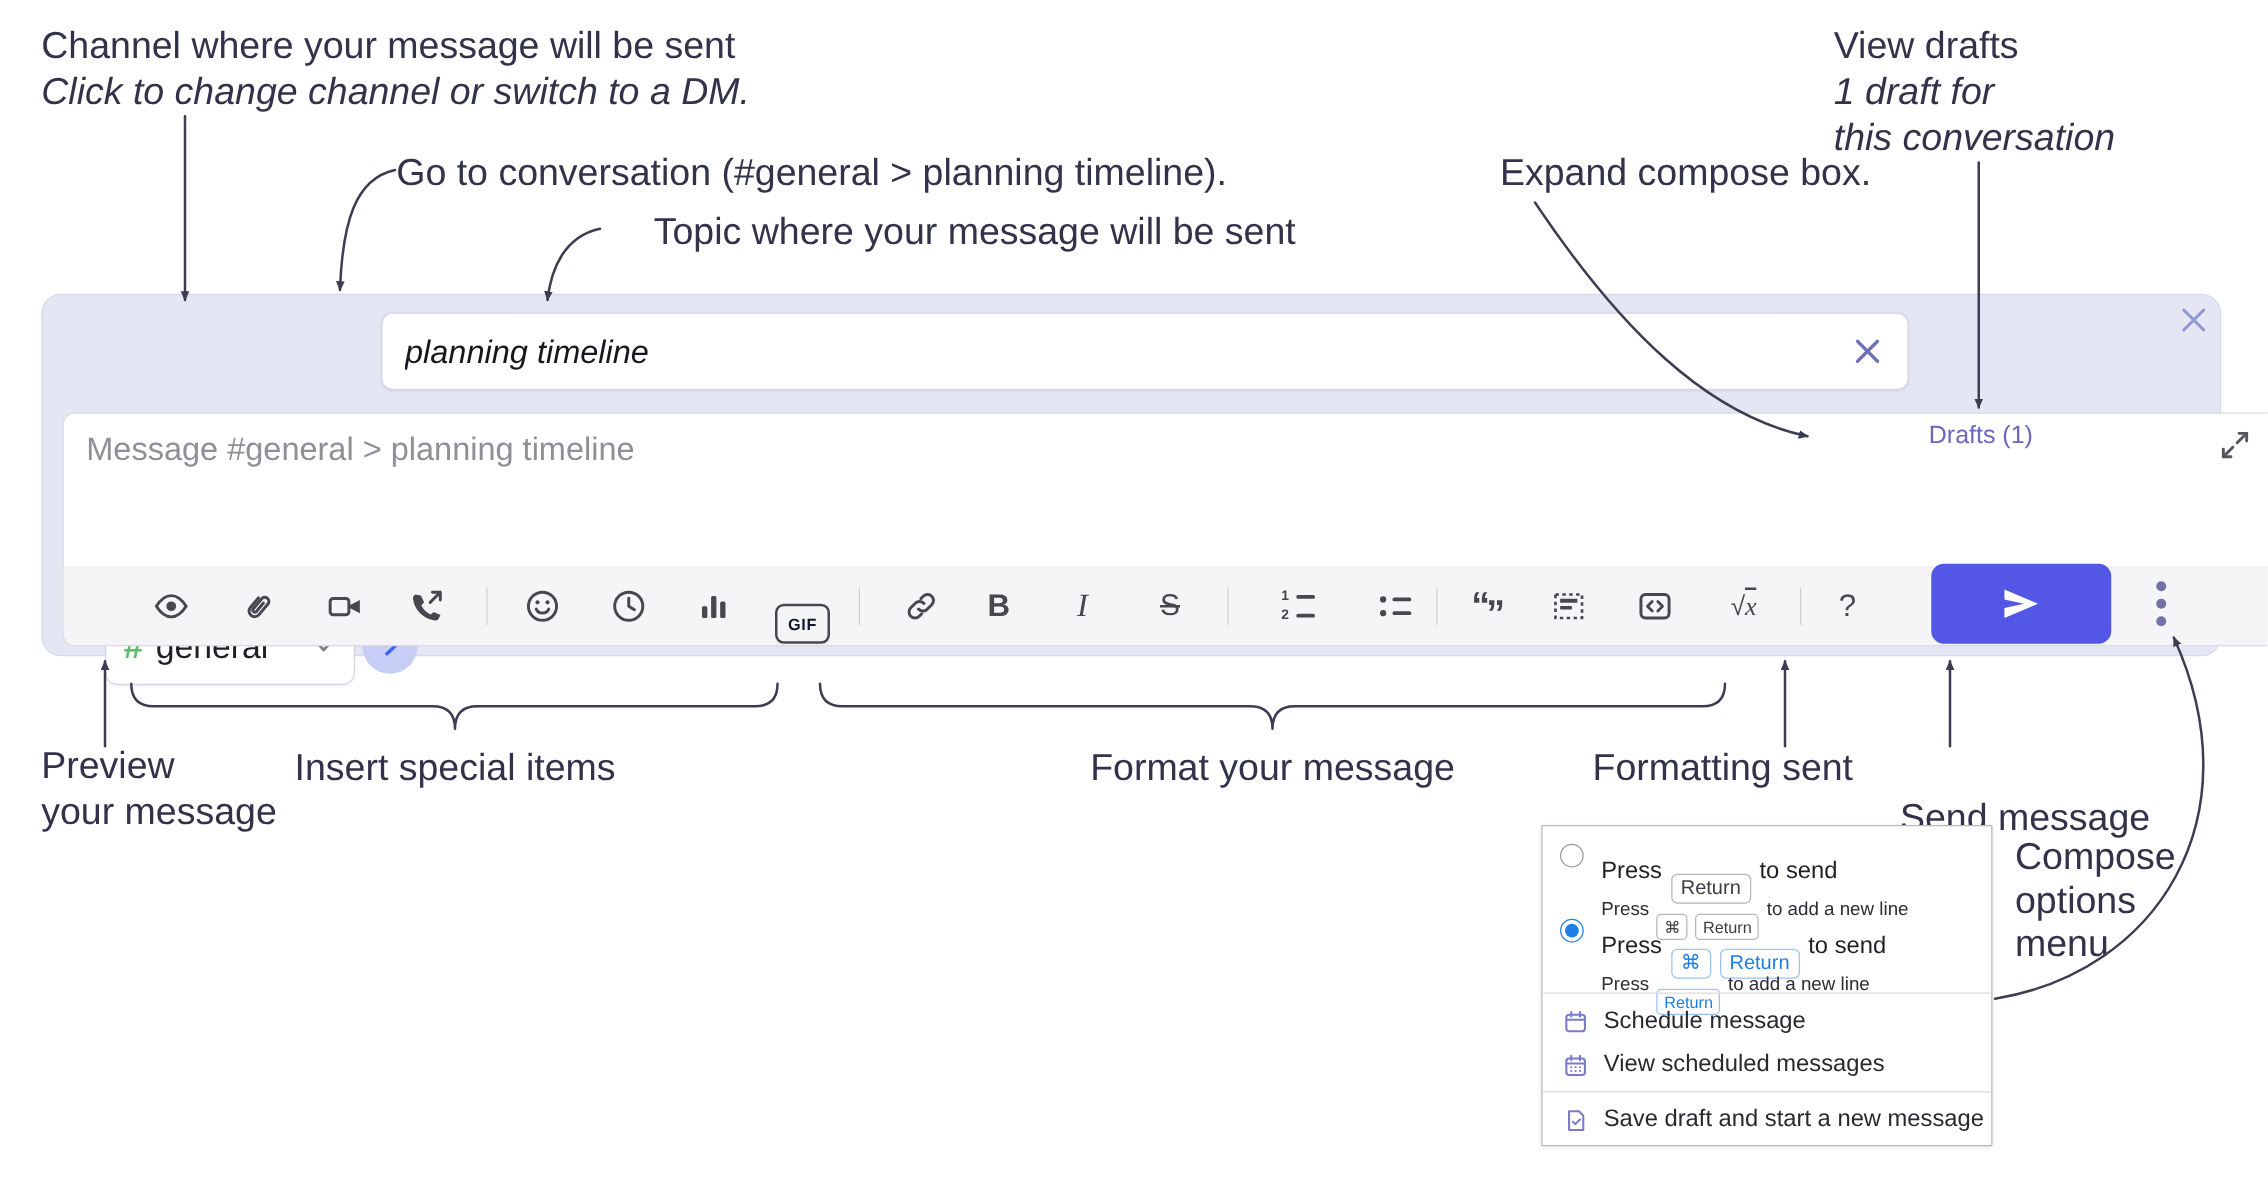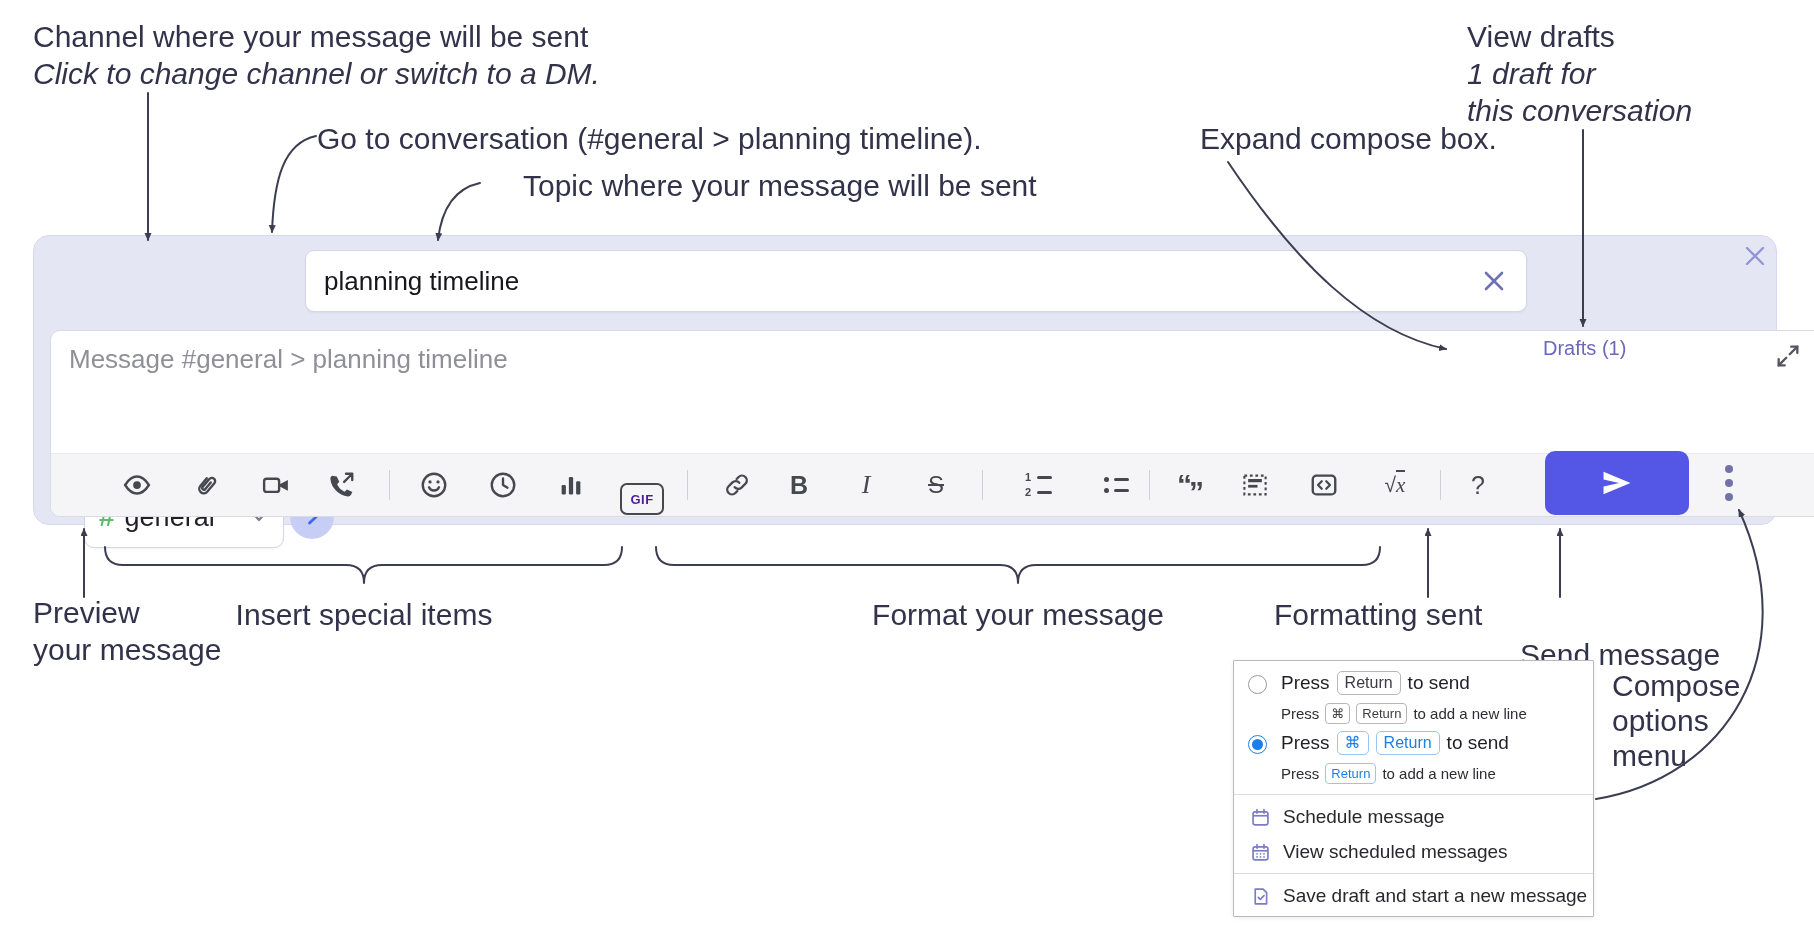--- a/index.html
+++ b/index.html
@@ -1,18 +1,18 @@
 <!DOCTYPE html>
 <html><head>
 <meta charset="utf-8">
 <style>
   html,body{margin:0;padding:0;background:#ffffff;}
   body{width:1814px;height:944px;position:relative;overflow:hidden;
        font-family:"Liberation Sans",sans-serif;color:#32324a;}
-  .abs{position:absolute;}
+  .abs{position:absolute;font-style:italic;}
   
   .ann{position:absolute;font-size:30px;line-height:37px;white-space:nowrap;color:#32324a;}
   .ann b{font-weight:400;}
   .ann .it{font-style:italic;}
   .ctr{transform:translateX(-50%);}
   
   .compose-box{position:absolute;left:33px;top:235px;width:1744px;height:290px;
     background:#e4e6f3;border:1px solid #d6d9ee;border-radius:16px;box-sizing:border-box;}
   .chip{position:absolute;background:#fff;border:1px solid #d3d6e8;box-sizing:border-box;
     box-shadow:0 1px 2px rgba(40,40,90,.06);}
@@ -37,21 +37,21 @@
   .ti{position:absolute;top:13px;width:36px;height:36px;display:flex;align-items:center;
     justify-content:center;color:#474750;cursor:pointer;background:none;border:none;padding:0;}
   .tdiv{position:absolute;top:16px;width:1px;height:30px;background:#cfd0d6;}
   .tb-b{font-weight:700;font-size:25px;color:#474750;}
   .tb-i{font-style:italic;font-family:"Liberation Serif",serif;font-size:26px;color:#474750;}
   .tb-s{font-size:24px;color:#474750;text-decoration:line-through;}
   .tb-q{font-weight:700;font-size:30px;letter-spacing:-3px;color:#474750;line-height:36px;}
   .tb-help{font-size:25px;color:#474750;}
   .gifbadge{border:2.4px solid #474750;border-radius:7px;width:44px;height:28px;
     display:flex;align-items:center;justify-content:center;font-size:13px;font-weight:700;
-    letter-spacing:.5px;color:#4c1d95;margin-top:28px;}
+    letter-spacing:.5px;color:#0f172a;margin-top:28px;}
   .sqrt{font-size:21px;color:#474750;white-space:nowrap;}
   .sqrt em{font-style:italic;font-family:"Liberation Serif",serif;border-top:2px solid #474750;padding-top:1px;}
   .listico{display:flex;flex-direction:column;gap:6px;}
   .listrow{display:flex;align-items:center;gap:5px;}
   .listnum{font-size:11px;font-weight:700;color:#474750;width:8px;line-height:9px;}
   .listdot{width:5px;height:5px;border-radius:50%;background:#474750;}
   .listbar{width:15px;height:3.4px;background:#474750;border-radius:2px;}
   
   .send-btn{position:absolute;left:1545px;top:451px;width:144px;height:64px;border:none;
     border-radius:10px;background:#5457e5;display:flex;align-items:center;justify-content:center;cursor:pointer;}
@@ -62,21 +62,21 @@
   .popup{position:absolute;left:1233px;top:660px;width:361px;height:257px;background:#fff;
     border:1.5px solid #b9b9bd;border-radius:1px;box-sizing:border-box;box-shadow:0 1px 4px rgba(0,0,0,.08);}
   .radio{position:absolute;left:14px;width:19px;height:19px;border:1.8px solid #9a9a9a;
     border-radius:50%;box-sizing:border-box;cursor:pointer;}
   .radio.sel{border-color:#1e7fe8;}
   .radio.sel::after{content:"";position:absolute;inset:2.6px;background:#1e7fe8;border-radius:50%;}
   .pr{position:absolute;left:47px;display:flex;align-items:center;gap:7px;white-space:nowrap;
     font-size:19px;color:#1f1f26;}
   .pr.sub{font-size:15px;color:#2c2c33;gap:6px;}
   kbd{display:inline-block;border:1.4px solid #b5b5ba;border-radius:5px;padding:0 7px;
-    font-size:16px;line-height:22px;color:#3c3c44;background:#fff;font-family:inherit;}
+    font-size:16px;line-height:22px;color:#3c3c44;background:#fff;font-family:inherit;margin-top:28px;}
   kbd.sm{font-size:13px;line-height:19px;padding:0 5px;border-radius:4px;}
   kbd.blue{border-color:#9cc4f0;color:#1d7fe3;}
   .pdiv{position:absolute;left:0;right:0;height:1px;background:#dcdcdf;}
   .mi{position:absolute;left:16px;display:flex;align-items:center;gap:12px;font-size:19px;
     color:#28282e;cursor:pointer;white-space:nowrap;}
   
   .overlay{position:absolute;left:0;top:0;z-index:10;pointer-events:none;}
 </style>
 </head>
 <body>

